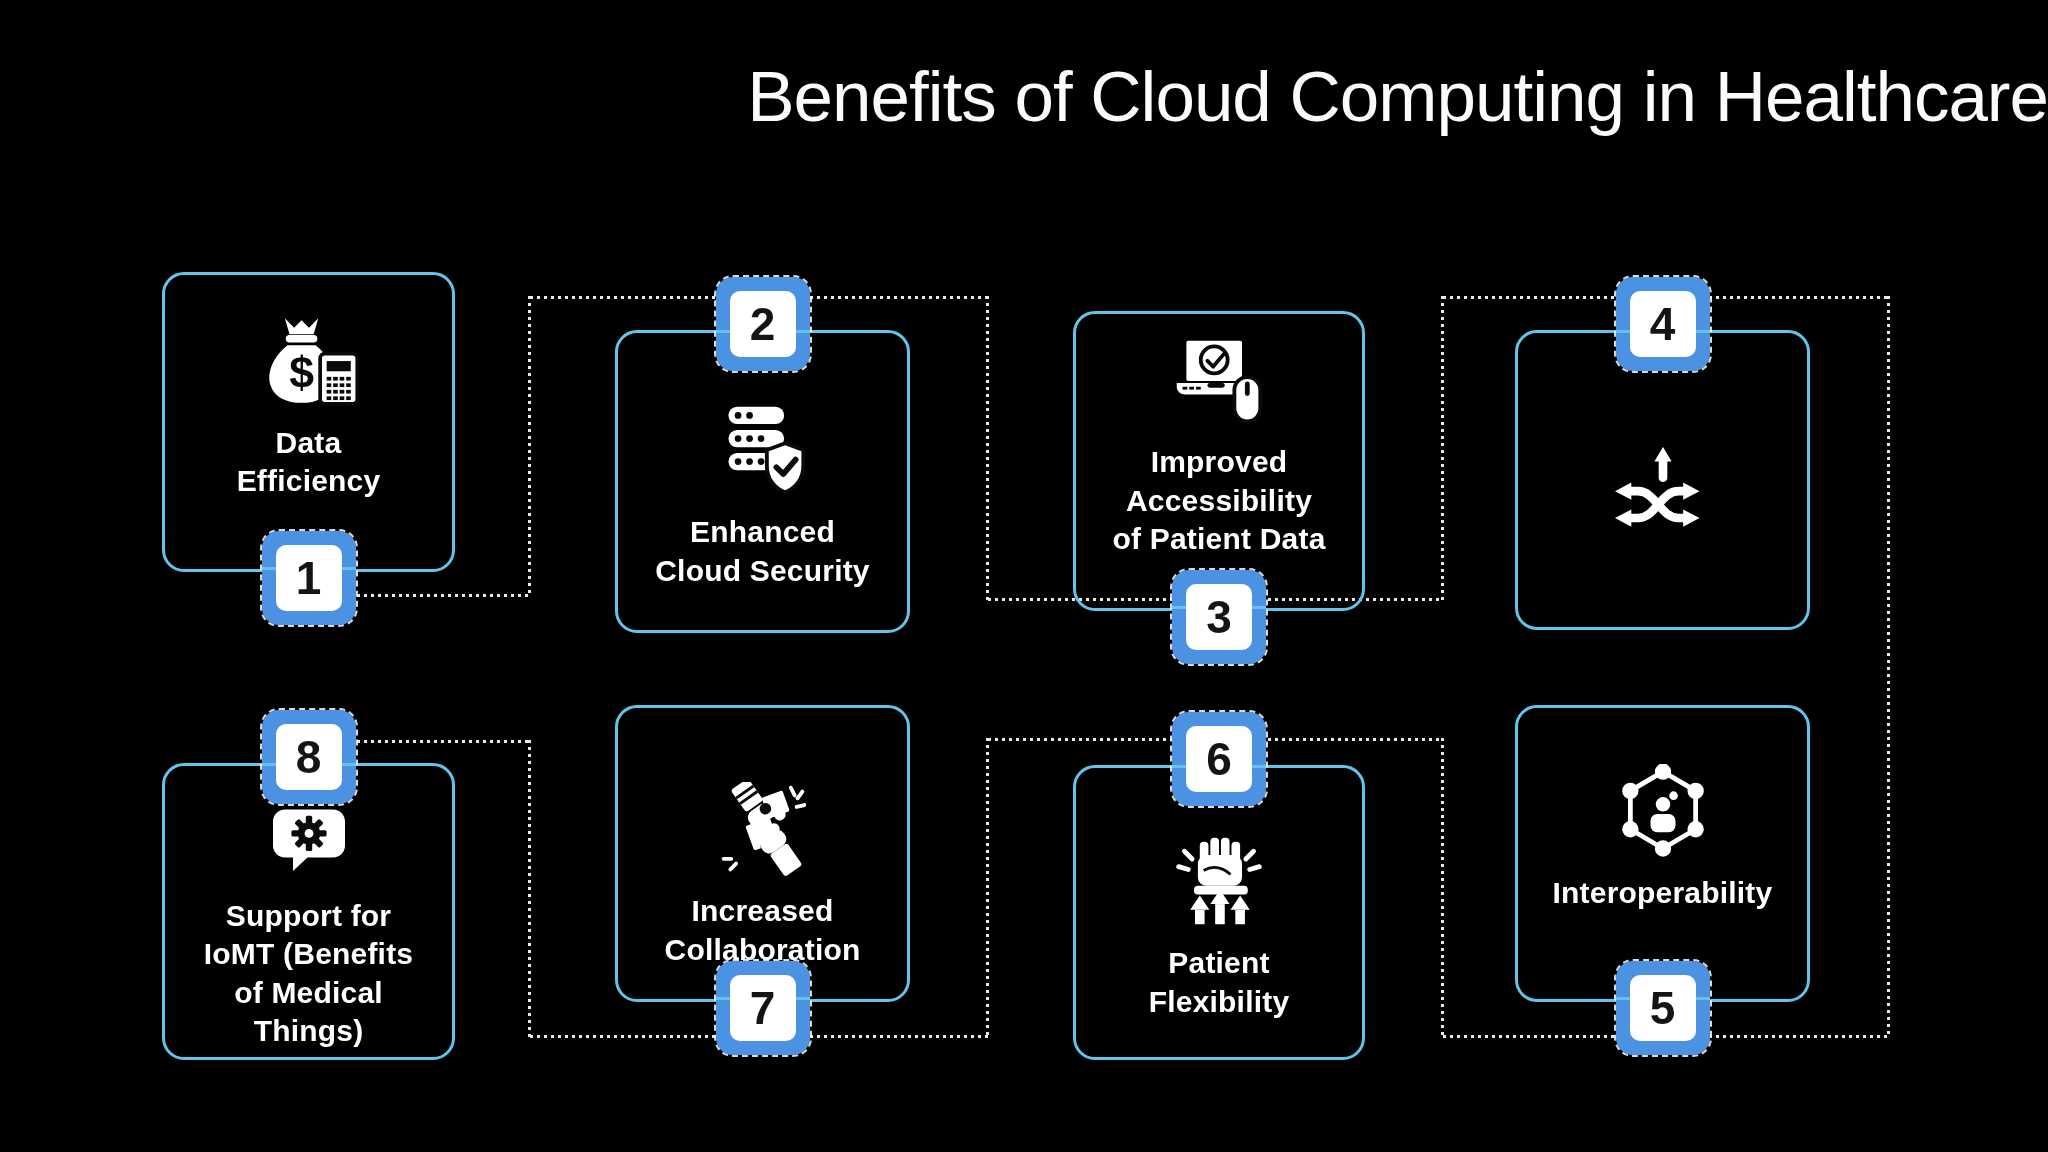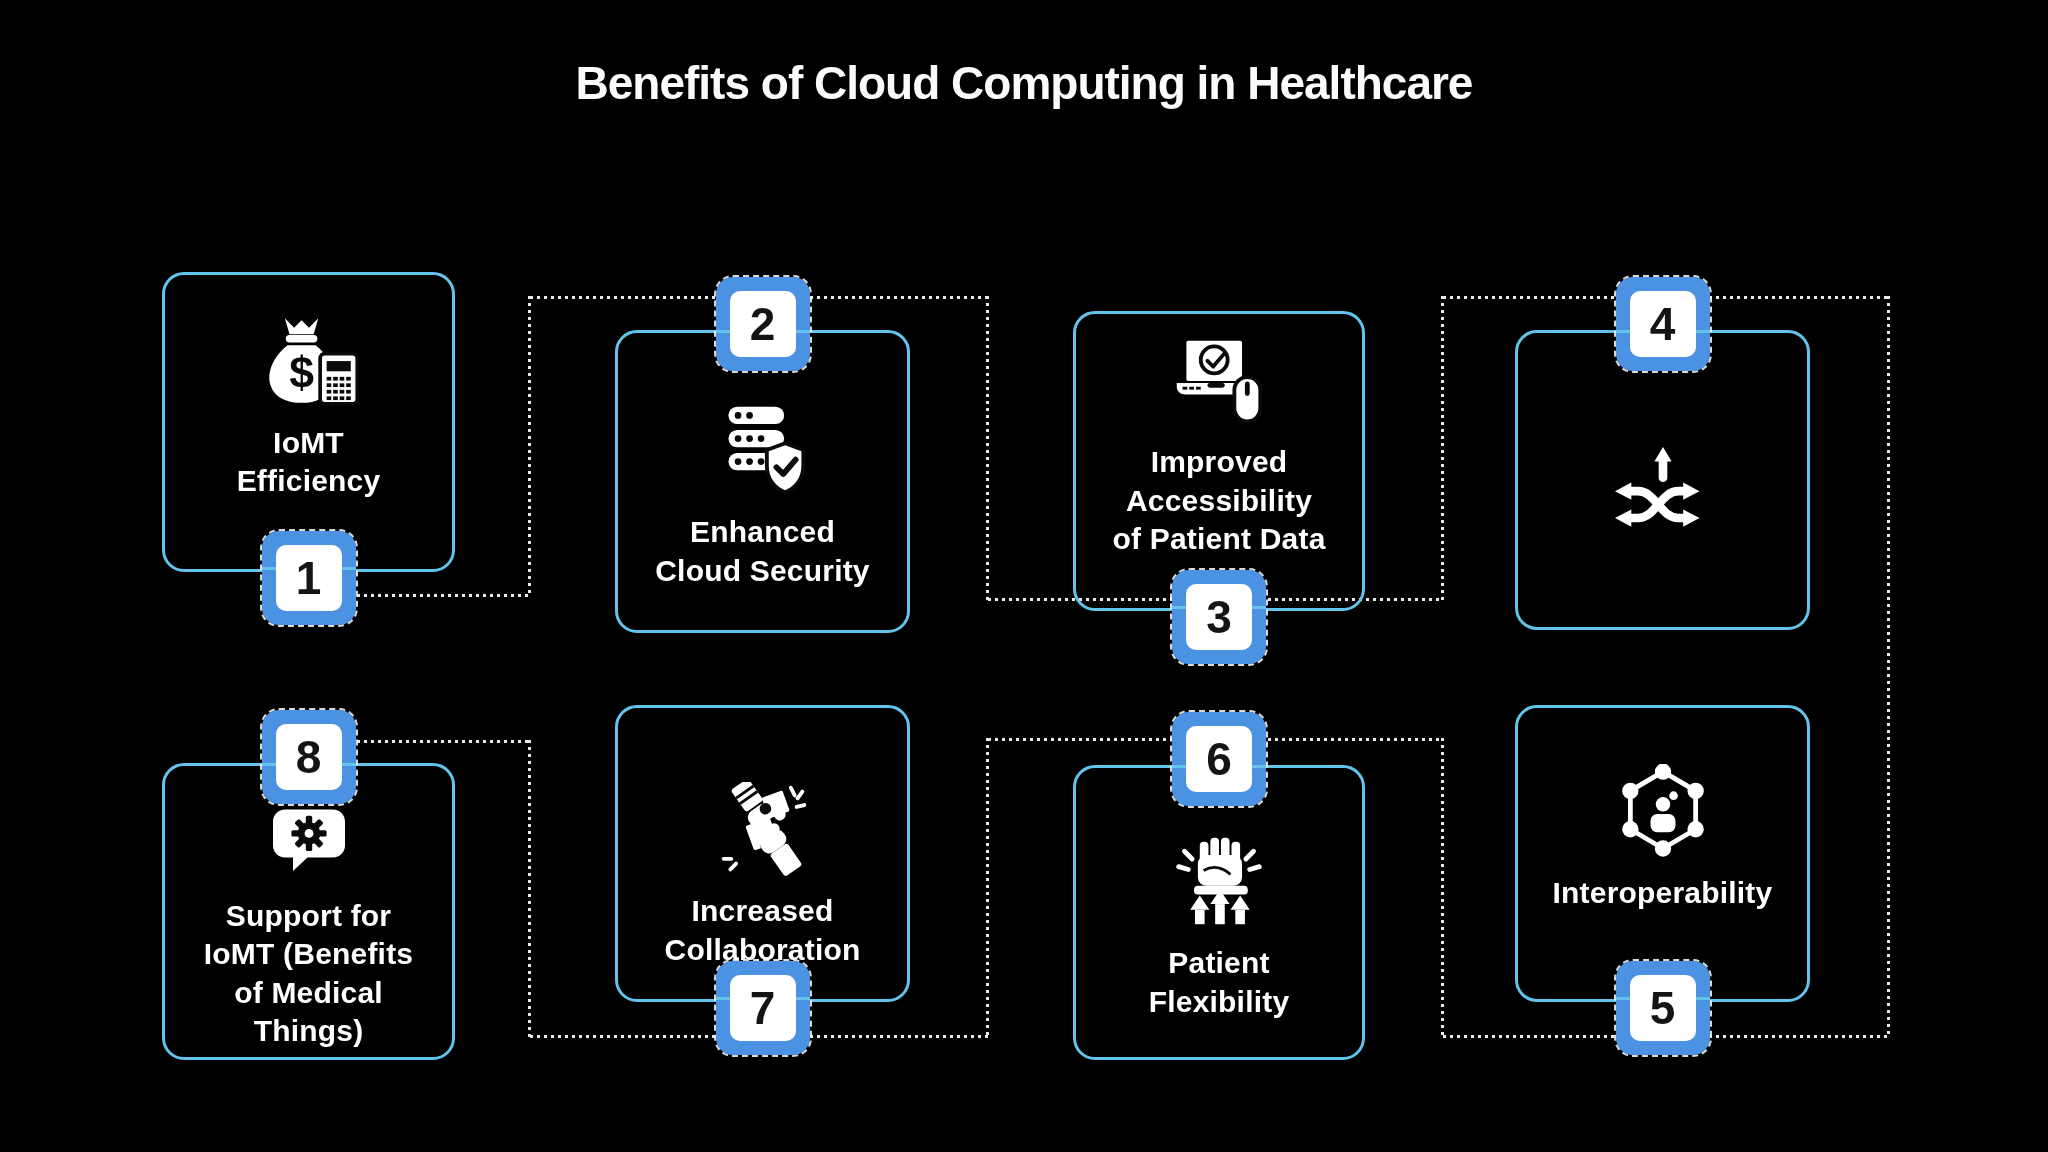--- a/index.html
+++ b/index.html
@@ -1,21 +1,21 @@
 <!DOCTYPE html>
 <html><head>
 <meta charset="utf-8">
 <style>
   html,body{margin:0;padding:0;background:#000;}
   body{width:2048px;height:1152px;position:relative;overflow:hidden;
        font-family:"Liberation Sans",sans-serif;}
   .stage{position:absolute;inset:0;background:#000;}
 
   .title{position:absolute;top:56px;left:0;width:2048px;margin:0;
-         text-align:center;color:#fbfbfb;font-size:46px;font-weight:bold;
+         text-align:right;color:#fbfbfb;font-size:71px;font-weight:normal;
          letter-spacing:-1px;}
 
   
   .dash-h{position:absolute;height:3px;z-index:1;
           background-image:repeating-linear-gradient(90deg,#e9e9e9 0 3px,transparent 3px 7px);}
   .dash-v{position:absolute;width:3px;z-index:1;
           background-image:repeating-linear-gradient(180deg,#e9e9e9 0 3px,transparent 3px 7px);}
 
   
   .card{position:absolute;box-sizing:border-box;border:3px solid #63c3ea;
@@ -100,21 +100,21 @@
             <rect x="82" y="79" width="5" height="4"></rect>
             <rect x="89" y="79" width="5" height="4"></rect>
             <rect x="96" y="79" width="5" height="4"></rect>
           <rect x="75" y="86" width="5" height="4"></rect>
             <rect x="82" y="86" width="5" height="4"></rect>
             <rect x="89" y="86" width="5" height="4"></rect>
             <rect x="96" y="86" width="5" height="4"></rect>
         </g>
       </svg>
     </div>
-    <div class="label">IoMT
+    <div class="label">Data
 Efficiency</div>
     <div class="badge bottom">
       <div class="inner">
           <span class="num">1</span>
         </div>
     </div>
   </section>
 
   <section class="card pos-2 badge-top">
     <div class="badge top">

